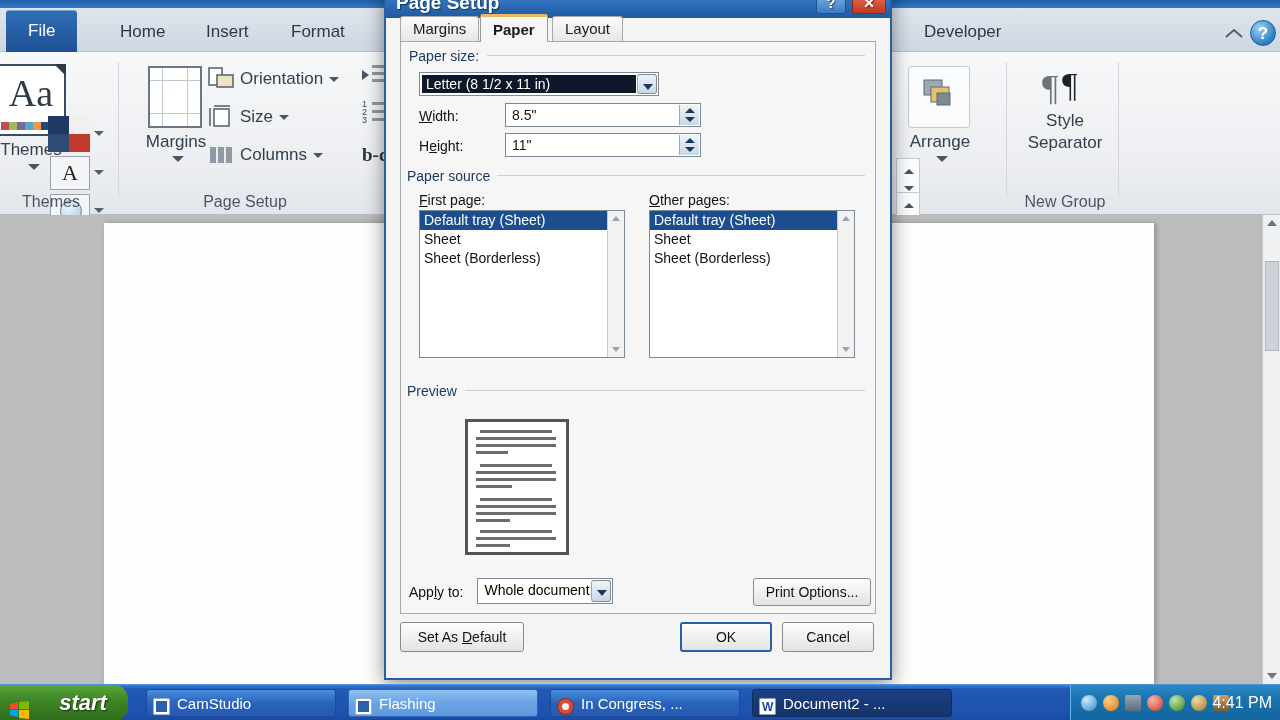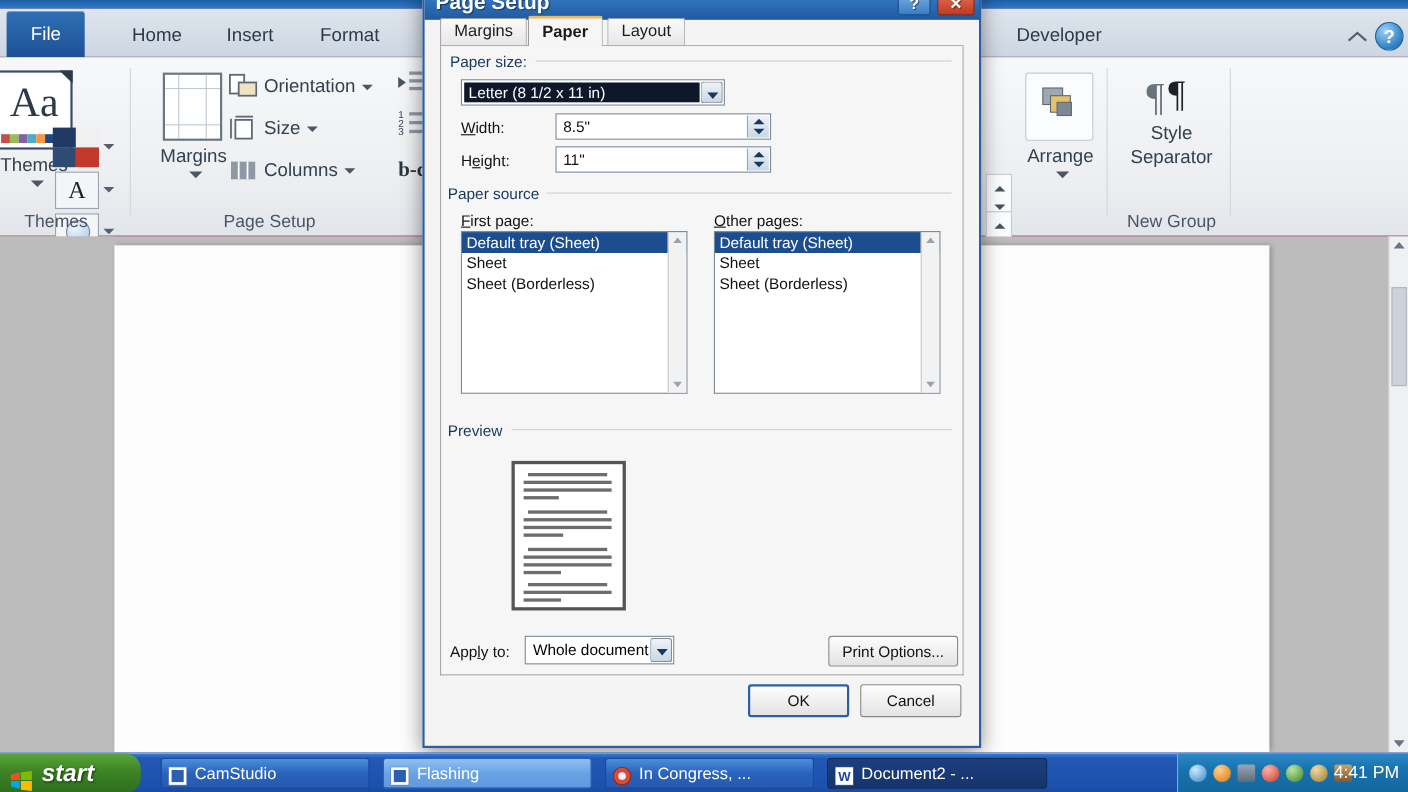--- a/index.html
+++ b/index.html
@@ -96,21 +96,21 @@
   .ps-item .txt { position:absolute; left:32px; top:0; }
   .caret { display:inline-block; width:0;height:0;margin-left:6px;vertical-align:middle;
     border-left:5px solid transparent;border-right:5px solid transparent;border-top:5px solid #4a5665;}
 
   
   #grp-breaks { left:358px; width:60px; }
   .brk { position:absolute; left:4px; width:42px; height:26px; }
   .brk .ln{position:absolute;left:10px;width:30px;height:3px;background:#8f99a6;}
 
   
-  #grp-arrange { left:910px; width:110px; }
+  #grp-arrange { left:886px; width:110px; }
   #arrange-btn{position:absolute;left:22px;top:14px;width:62px;height:62px;border:1px solid #c3cad3;background:#fbfcfd;border-radius:3px;}
   #arrange-icon{position:absolute;left:14px;top:12px;width:34px;height:32px;}
   #arrange-label{position:absolute;left:0;top:80px;width:108px;text-align:center;font-size:17px;color:#32404f;}
   #arrange-arrow{position:absolute;left:50px;top:104px;width:0;height:0;
     border-left:6px solid transparent;border-right:6px solid transparent;border-top:6px solid #4a5665;}
 
   
   .spin-box{position:absolute;left:896px;width:24px;height:44px;border:1px solid #c3cad3;background:#fbfcfd;}
   .spin-box .a{position:absolute;left:7px;width:0;height:0;border-left:5px solid transparent;border-right:5px solid transparent;}
   #dlg-launcher{position:absolute;left:900px;top:186px;width:18px;height:18px;border:1px solid #b6bec8;background:#f1f3f5;}
@@ -203,21 +203,21 @@
     border-radius:3px;font-size:14px;color:#111;text-align:center;}
   .btn.default{border:2px solid #2b5fa5;}
 
   
   #taskbar{position:absolute;left:0;top:684px;width:1280px;height:36px;
     background:linear-gradient(#3d7fd4,#2259b4 12%,#1c50ad 88%,#1a4aa0);
     border-top:1px solid #4f93e0;}
   #start-button{position:absolute;left:0;top:0;width:128px;height:36px;
     background:linear-gradient(#5aa63a,#3d8425 45%,#2f6d1c);
     border-radius:0 14px 14px 0;color:#fff;font-size:22px;font-style:italic;font-weight:bold;
-    line-height:36px;padding-left:38px;text-shadow:1px 1px 2px rgba(0,0,0,.6);}
+    line-height:36px;padding-left:38px;text-shadow:1px 1px 2px rgba(0,0,0,.6);text-align:center;}
   #start-flag{position:absolute;left:10px;top:9px;width:19px;height:18px;}
   .tbtn{position:absolute;top:4px;height:28px;line-height:28px;color:#fff;font-size:15px;
     padding-left:30px;white-space:nowrap;overflow:hidden;border-radius:3px;}
   .tbtn.normal{background:linear-gradient(#4a8ede,#2a63bb 50%,#2559b2);border:1px solid #1b4a9c;}
   .tbtn.active{background:linear-gradient(#8fc0f0,#6aa3e4 50%,#5f9ade);border:1px solid #2a63bb;}
   .tbtn.dark{background:linear-gradient(#1c3f80,#16346b);border:1px solid #122b57;}
   .tbi{position:absolute;left:6px;top:6px;width:17px;height:17px;}
   #tray{position:absolute;right:0;top:0;width:210px;height:36px;
     background:linear-gradient(#2c8ac8,#1872ad 40%,#1466a0);
     border-left:1px solid #5fb4e8;}
@@ -504,20 +504,23 @@
     <div class="flabel" style="left:8px;top:542px;">
       App<span class="u">l</span>y to:
     </div>
     <div class="combo" style="left:76px;top:536px;width:136px;height:26px;text-align:center;">
       <div class="val">Whole document</div>
       <div class="btn"></div>
     </div>
     <div class="btn" style="left:352px;top:536px;width:118px;height:28px;line-height:26px;">Print Options...</div>
   </div>
 
+  <div class="btn" style="left:14px;top:634px;width:124px;height:30px;line-height:28px;">
+    Set As <span class="u">D</span>efault
+  </div>
   <div class="btn default" style="left:294px;top:634px;width:92px;height:30px;line-height:26px;">OK</div>
   <div class="btn" style="left:396px;top:634px;width:92px;height:30px;line-height:28px;">Cancel</div>
 </div>
 
 <div id="taskbar">
   <div id="start-button">
     <span id="start-flag">
       <svg width="19" height="18" viewBox="0 0 19 18" aria-hidden="true">
         <path d="M0 3 L8 1 L8 8 L0 8 Z" fill="#f25022"></path>
         <path d="M9 1 L19 0 L19 8 L9 8 Z" fill="#7fba00"></path>

